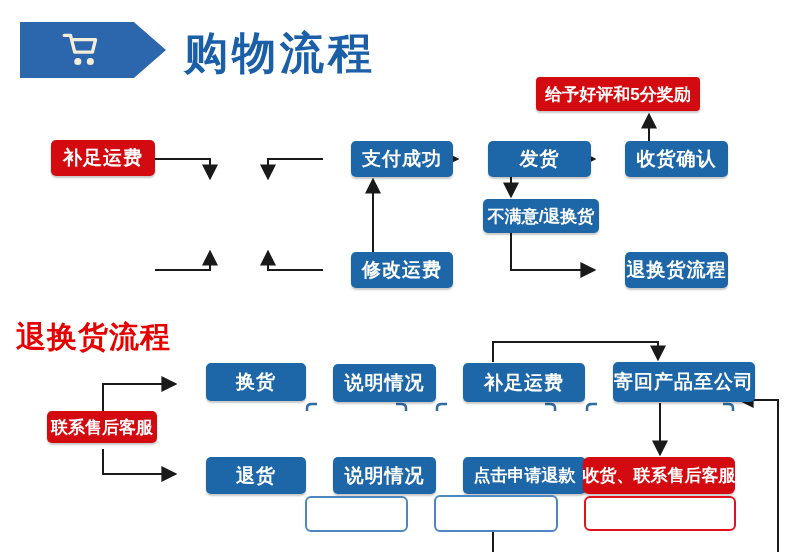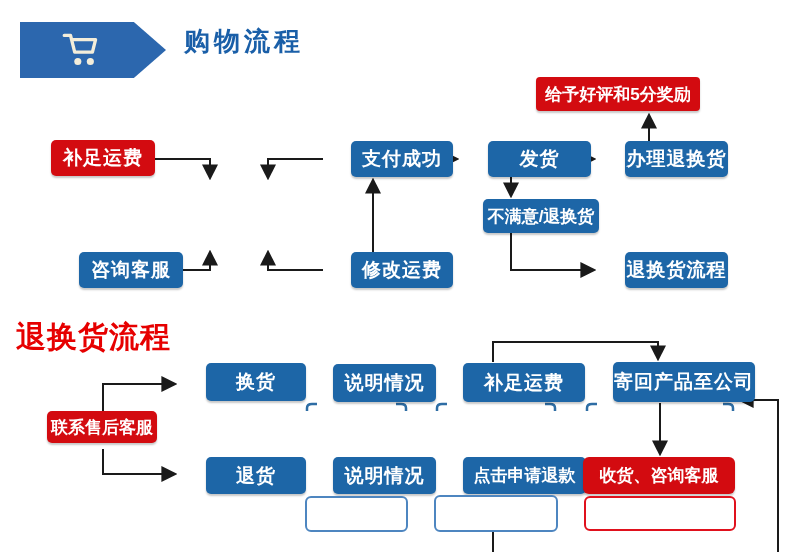--- a/index.html
+++ b/index.html
@@ -8,21 +8,21 @@
     font-family:"Liberation Sans","DejaVu Sans",sans-serif;
   }
   .connectors{position:absolute;left:0;top:0;width:790px;height:552px;}
   .banner{
     position:absolute;left:20px;top:22px;width:146px;height:56px;background:#2c67ae;
     clip-path:polygon(0 0,78% 0,100% 50%,78% 100%,0 100%);
     display:flex;align-items:center;justify-content:flex-start;
     padding-left:38px;box-sizing:border-box;
   }
   .title1{
-    position:absolute;left:184px;top:24px;margin:0;font-size:26px;font-weight:bold;
+    position:absolute;left:184px;top:24px;margin:0;font-size:44px;font-weight:bold;
     color:#1a5fa8;letter-spacing:4px;white-space:nowrap;
   }
   .title2{
     position:absolute;left:16px;top:317px;margin:0;font-size:30px;font-weight:bold;
     color:#e60000;letter-spacing:1px;white-space:nowrap;
   }
   .node{
     position:absolute;display:flex;align-items:center;justify-content:center;
     color:#ffffff;font-weight:bold;font-size:19px;letter-spacing:1px;
     border-radius:5px;box-shadow:0 2px 2px rgba(0,0,0,.22);white-space:nowrap;
@@ -82,38 +82,37 @@
   <div class="banner">
     <svg width="48" height="42" viewBox="0 0 46 40">
       <path d="M6 6 h6 l4 16 h17 l3 -12 H14" fill="none" stroke="#f3edda" stroke-width="3.2" stroke-linecap="round" stroke-linejoin="round"></path>
       <circle cx="19" cy="31" r="3.4" fill="#f3edda"></circle>
       <circle cx="31" cy="31" r="3.4" fill="#f3edda"></circle>
     </svg>
   </div>
   <h1 class="title1">购物流程</h1>
 
   <div class="node red" style="left:51px;top:140px;width:104px;height:36px">补足运费</div>
-  <div class="node blue" style="left:51px;top:252px;width:104px;height:36px">咨询客服</div>
   <div class="node blue" style="left:323px;top:141px;width:102px;height:36px">支付成功</div>
   <div class="node blue" style="left:323px;top:252px;width:102px;height:36px">修改运费</div>
   <div class="node blue" style="left:460px;top:141px;width:103px;height:36px">发货</div>
-  <div class="node blue" style="left:597px;top:141px;width:103px;height:36px">办理退换货</div>
+  <div class="node blue" style="left:597px;top:141px;width:103px;height:36px">收货确认</div>
   <div class="node red small" style="left:536px;top:77px;width:164px;height:34px;border-radius:4px">给予好评和5分奖励</div>
   <div class="node blue small" style="left:455px;top:199px;width:116px;height:34px">不满意/退换货</div>
   <div class="node blue" style="left:597px;top:252px;width:103px;height:36px">退换货流程</div>
 
   <h2 class="title2">退换货流程</h2>
 
   <div class="node red small" style="left:47px;top:411px;width:110px;height:32px">联系售后客服</div>
   <div class="node blue" style="left:178px;top:363px;width:100px;height:38px">换货</div>
   <div class="node blue" style="left:305px;top:364px;width:103px;height:38px">说明情况</div>
   <div class="node blue" style="left:435px;top:363px;width:122px;height:39px">补足运费</div>
   <div class="node blue" style="left:585px;top:362px;width:142px;height:40px">寄回产品至公司</div>
   <div class="node blue" style="left:178px;top:457px;width:100px;height:37px">退货</div>
   <div class="node blue" style="left:305px;top:457px;width:103px;height:37px">说明情况</div>
   <div class="node blue small" style="left:435px;top:457px;width:123px;height:37px">点击申请退款</div>
-  <div class="node red small" style="left:583px;top:457px;width:152px;height:37px;border-radius:6px">收货、咨询客服</div>
+  <div class="node red small" style="left:583px;top:457px;width:152px;height:37px;border-radius:6px">收货、联系售后客服</div>
 
   <div class="empty blue" style="left:305px;top:496px;width:103px;height:36px"></div>
   <div class="empty blue" style="left:434px;top:495px;width:124px;height:37px"></div>
   <div class="empty red" style="left:584px;top:496px;width:152px;height:35px"></div>
 
 </div>
 
 </body></html>

